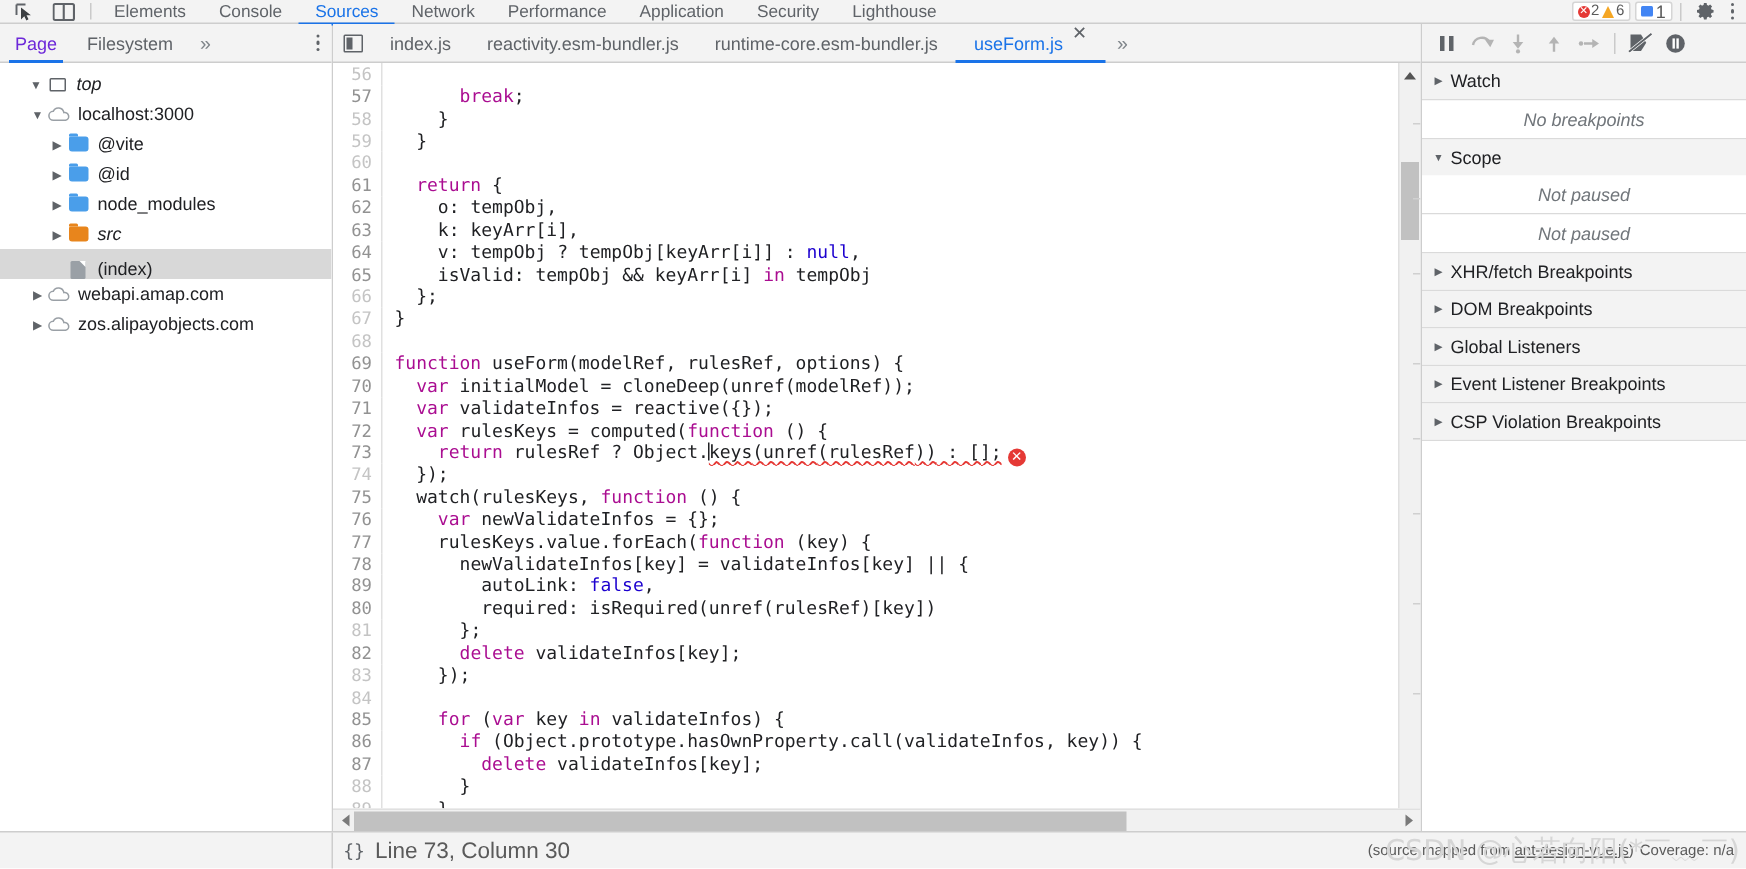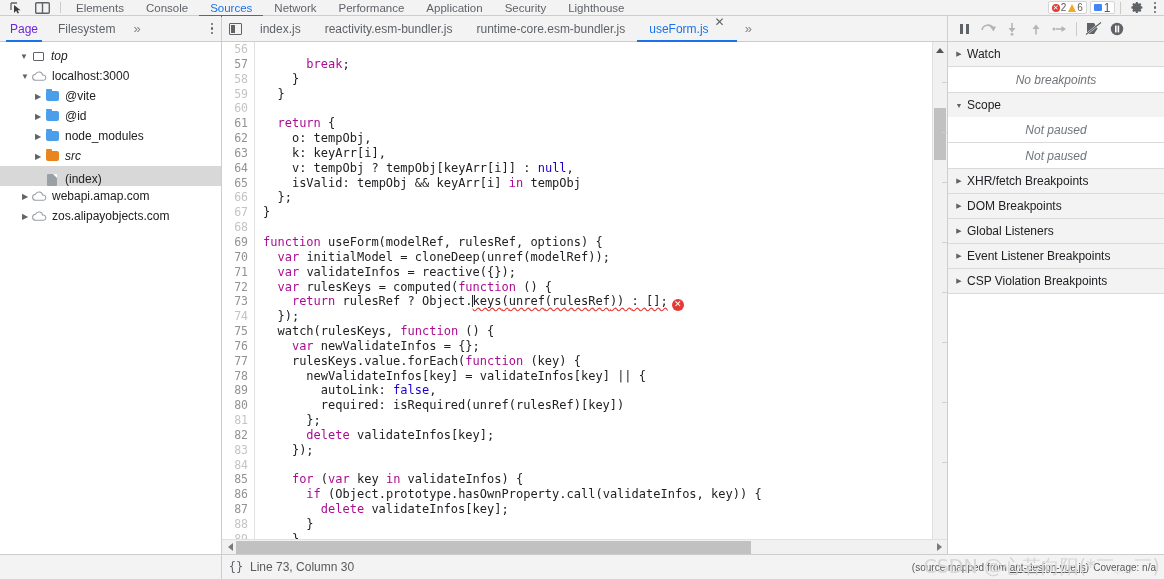--- a/index.html
+++ b/index.html
@@ -266,21 +266,21 @@
   }
 
   
   .statusbar {
     height: 25px; min-height: 25px;
     border-top: 1px solid #cdcdcd; background: #f3f3f3;
     display: flex; align-items: center; position: relative;
   }
   .sb-left-pad { width: 222px; min-width: 222px; border-right: 1px solid #cdcdcd; height: 25px;}
   .sb-fmt { width: 28px; text-align:center; font-size: 12px; color: #5f6368; font-family:"DejaVu Sans Mono",monospace; }
-  .sb-pos { font-size: 12px; color: #5a5a5a; text-align: center; }
+  .sb-pos { font-size: 15px; color: #5a5a5a; text-align: center; }
   .sb-right {
     margin-left: auto; display: flex; align-items: center; gap: 4px;
     padding-right: 8px; font-size: 10px; color: #5a5a5a;
   }
   .sb-link { color: #5a5a5a; text-decoration: underline; }
   .watermark {
     position: absolute; right: 4px; top: 50%; transform: translateY(-50%);
     font-size: 19px; color: #d6d6d6; white-space: nowrap;
     font-family: "DejaVu Sans", sans-serif; pointer-events: none;
   }

